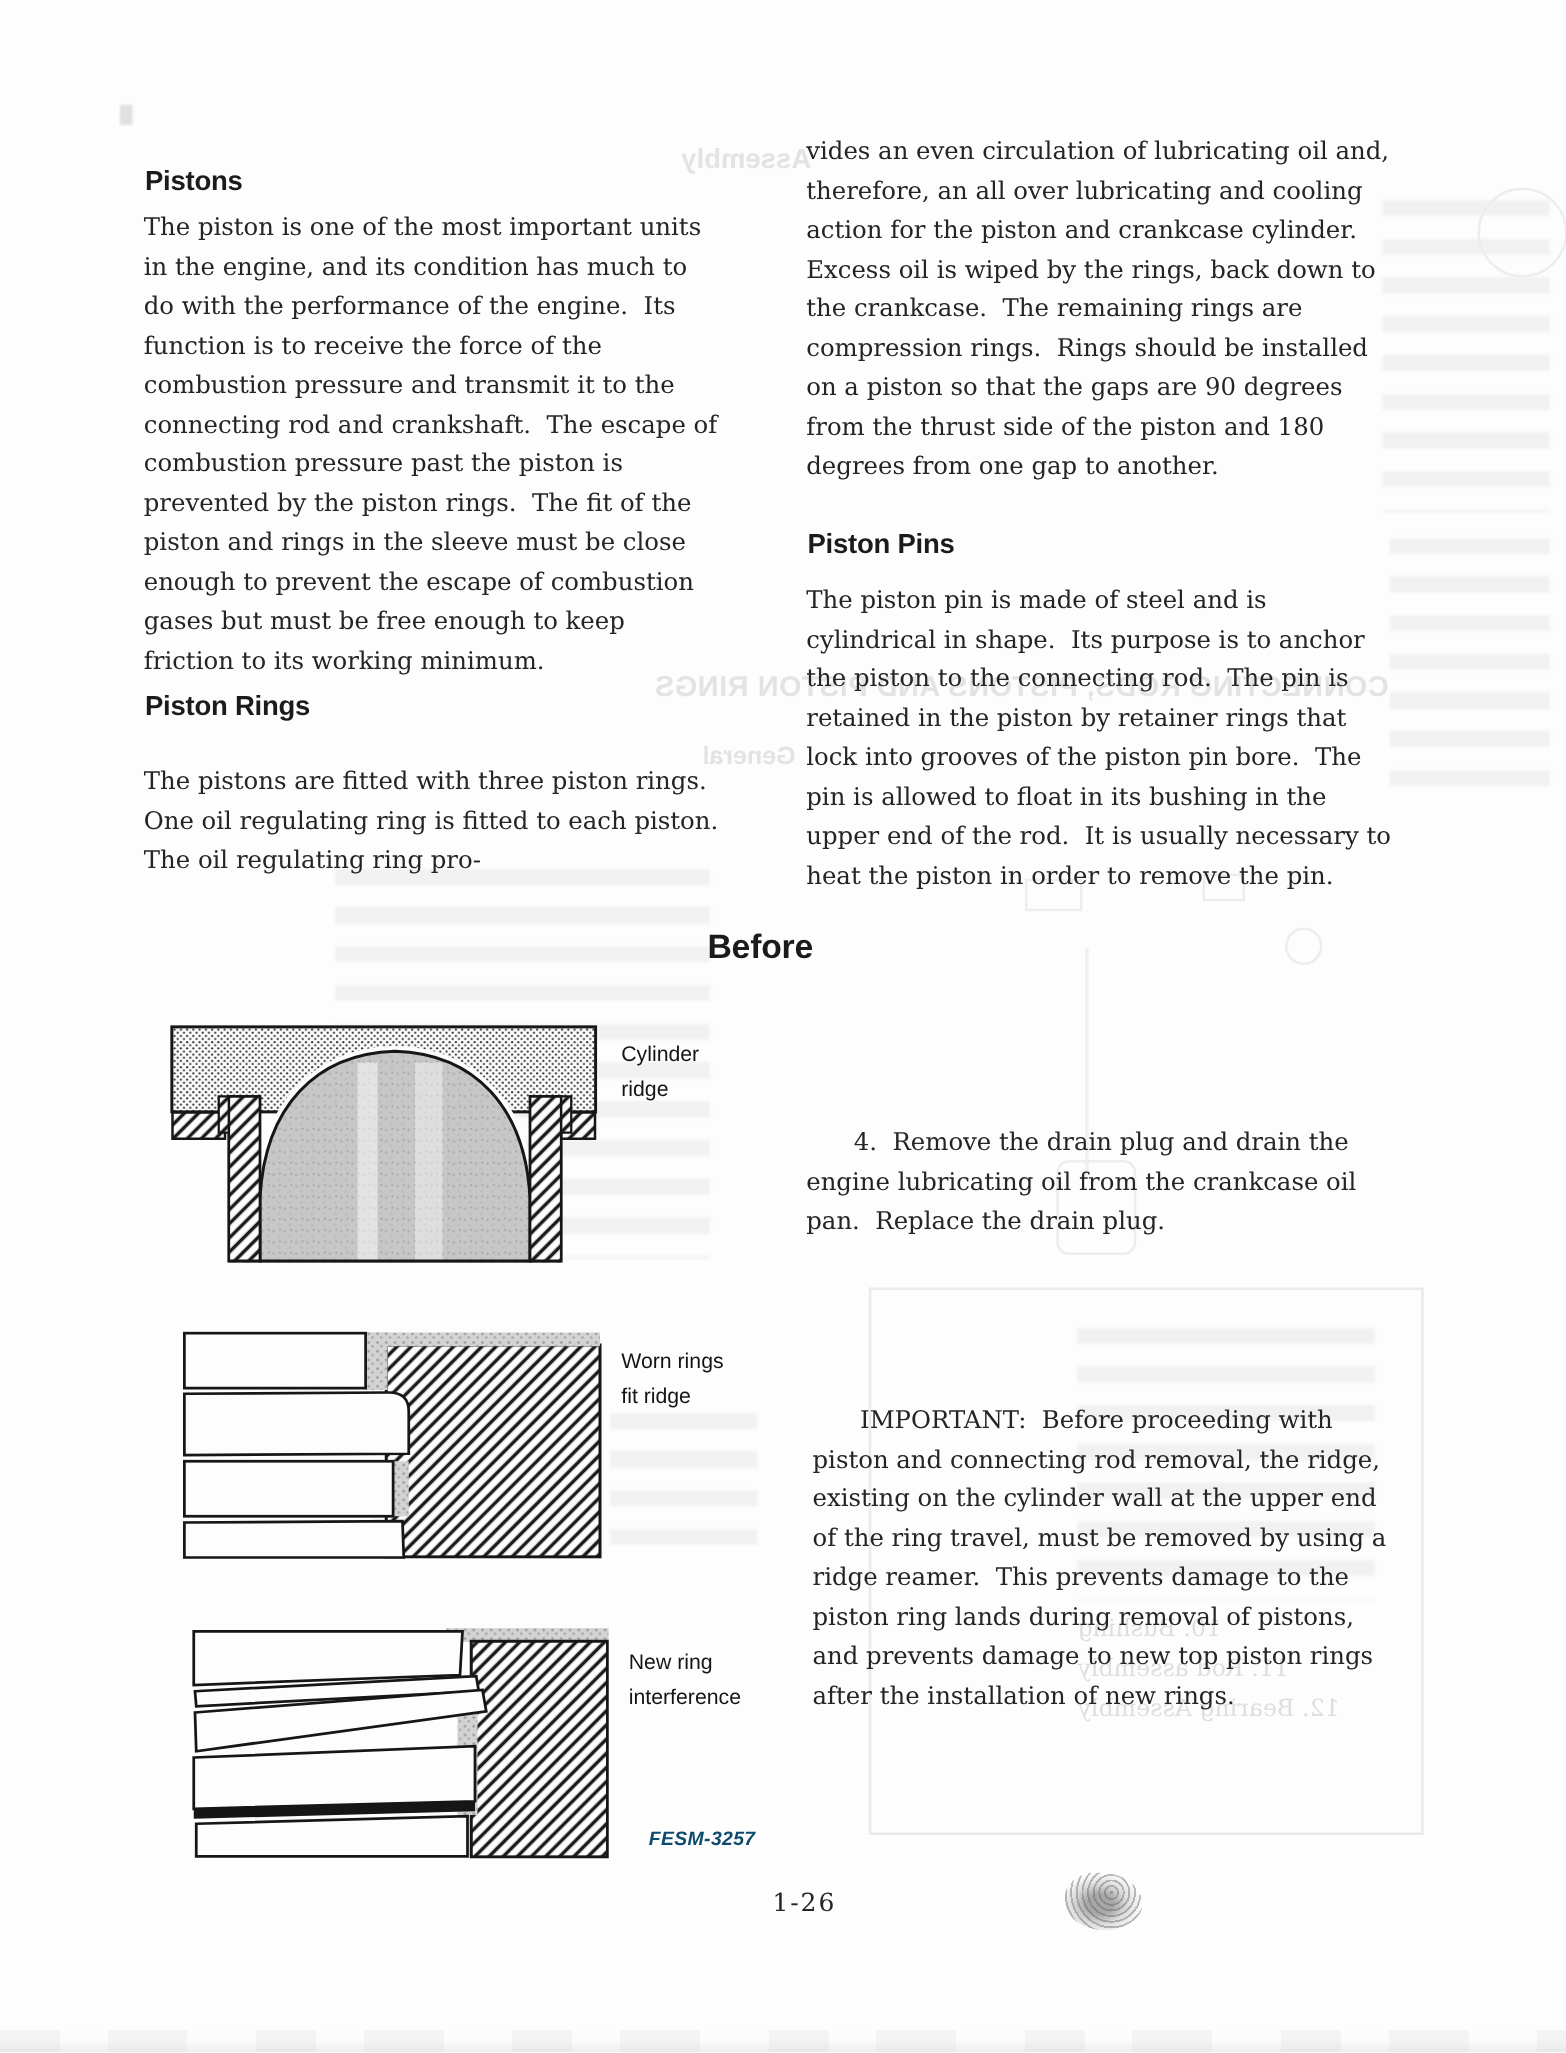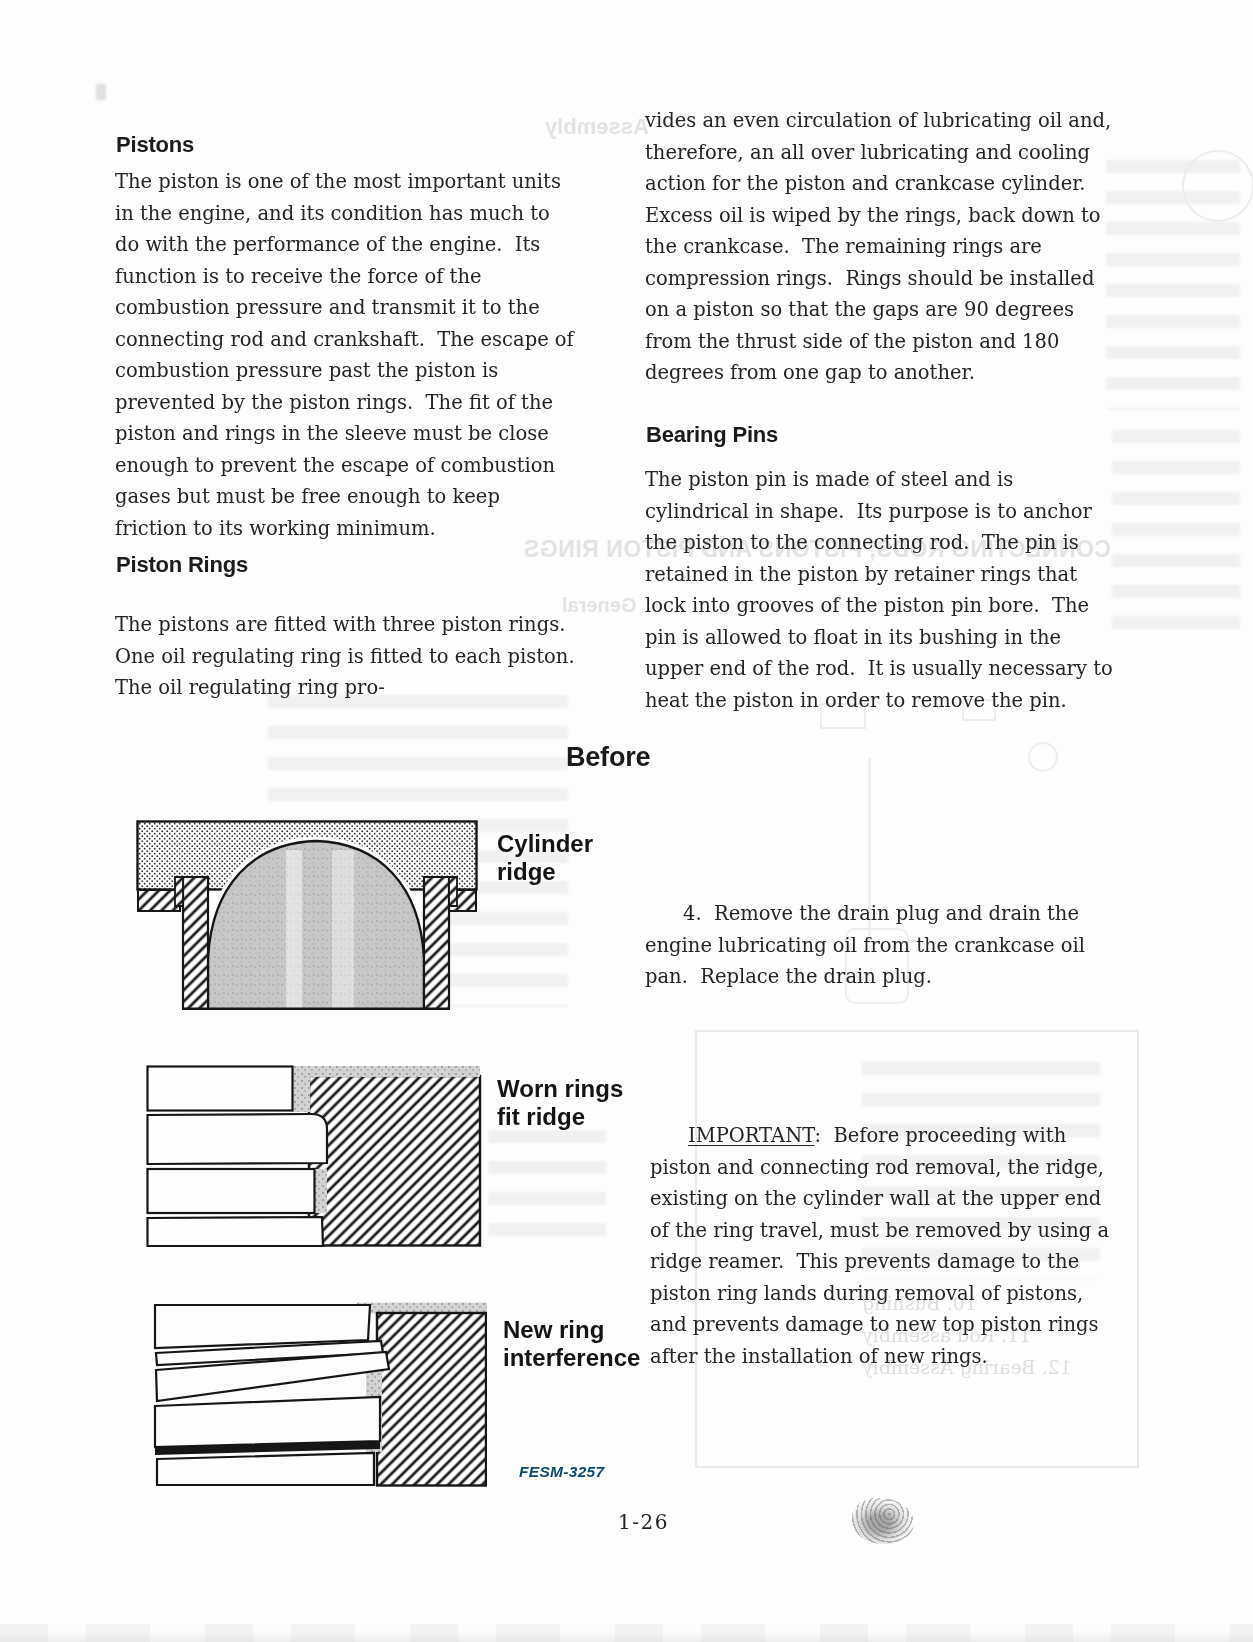--- a/index.html
+++ b/index.html
@@ -13,24 +13,24 @@
     font-size:19.5px; line-height:31.5px; white-space:pre-wrap;
     z-index:3;
   }
   .h {
     font-family:"Liberation Sans", sans-serif; font-weight:bold;
     color:#1b1b1b; letter-spacing:-0.2px; z-index:3;
   }
   .h2 { font-size:22px; }
   .h1 { font-size:27px; }
   .step { text-indent:38px; }
-  .imp-label { text-decoration:underline; text-underline-offset:3px; }
+  .imp-label { text-underline-offset:3px; }
   .figlabel {
-    font-family:"Liberation Sans", sans-serif; font-weight:bold;
-    font-size:24px; line-height:28px; color:#141414; z-index:3;
+    font-family:"Liberation Sans", sans-serif; font-weight:normal;
+    font-size:17px; line-height:28px; color:#141414; z-index:3;
   }
   .figcode {
     font-family:"Liberation Sans", sans-serif; font-weight:bold; font-style:italic;
     font-size:15.5px; color:#0c4a6e; letter-spacing:0.3px; z-index:3;
   }
   .pagenum { font-size:20px; letter-spacing:1.5px; z-index:3; }
   .figure { z-index:2; }
   
   .ghost-text {
     position:absolute; transform:scaleX(-1); filter:blur(0.6px);
@@ -181,21 +181,21 @@
   </svg>
   <div class="abs figlabel" style="left:503px; top:1316px;">
     <div>New ring</div>
     <div>interference</div>
   </div>
 
   <div class="abs figcode" style="left:519px; top:1463px;">FESM-3257</div>
 
   <div class="abs body-text" style="left:645px; top:105px; width:468px;">vides an even circulation of lubricating oil and, therefore, an all over lubricating and cooling action for the piston and crankcase cylinder.  Excess oil is wiped by the rings, back down to the crankcase.  The remaining rings are compression rings.  Rings should be installed on a piston so that the gaps are 90 degrees from the thrust side of the piston and 180 degrees from one gap to another.</div>
 
-  <div class="abs h h2" style="left:646px; top:422px;">Bearing Pins</div>
+  <div class="abs h h2" style="left:646px; top:422px;">Piston Pins</div>
 
   <div class="abs body-text" style="left:645px; top:464px; width:468px;">The piston pin is made of steel and is cylindrical in shape.  Its purpose is to anchor the piston to the connecting rod.  The pin is retained in the piston by retainer rings that lock into grooves of the piston pin bore.  The pin is allowed to float in its bushing in the upper end of the rod.  It is usually necessary to heat the piston in order to remove the pin.</div>
 
   <div class="abs h h1" style="left:566px; top:742px;">Before</div>
 
 
   <div class="abs body-text step" style="left:645px; top:898px; width:468px;">4.  Remove the drain plug and drain the engine lubricating oil from the crankcase oil pan.  Replace the drain plug.</div>
 
 
   <div class="abs body-text step" style="left:650px; top:1120px; width:462px;"><span class="imp-label">IMPORTANT</span><span>:  Before proceeding with piston and connecting rod removal, the ridge, existing on the cylinder wall at the upper end of the ring travel, must be removed by using a ridge reamer.  This prevents damage to the piston ring lands during removal of pistons, and prevents damage to new top piston rings after the installation of new rings.</span></div>

